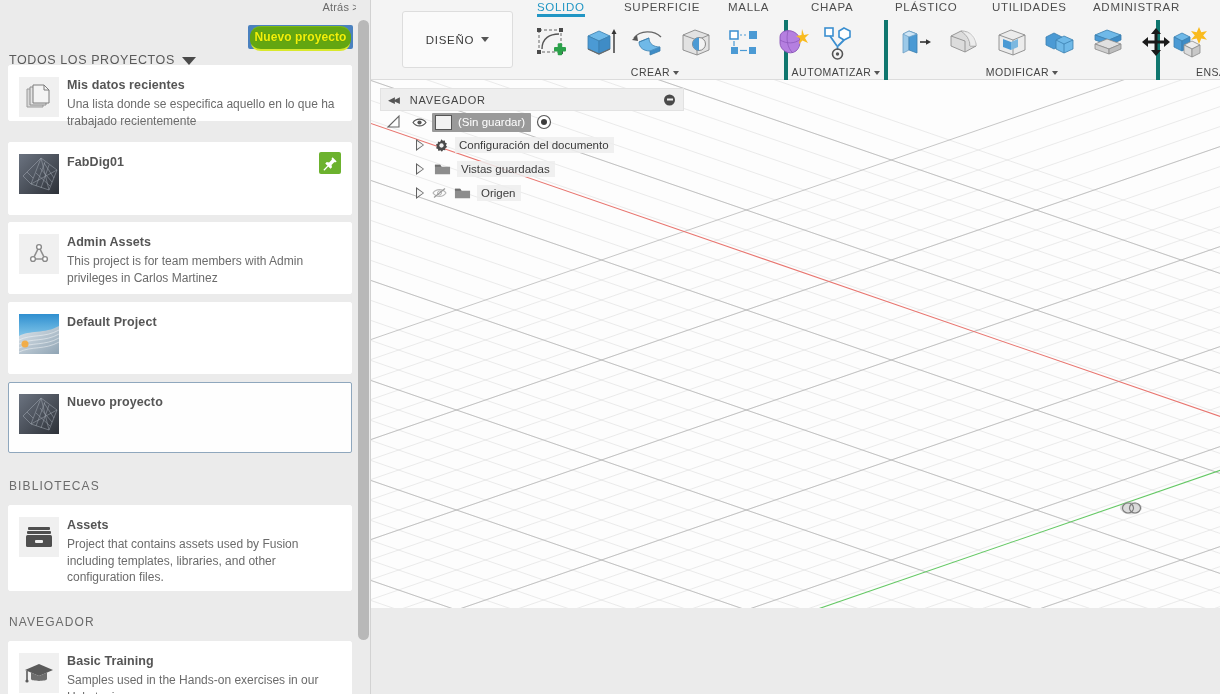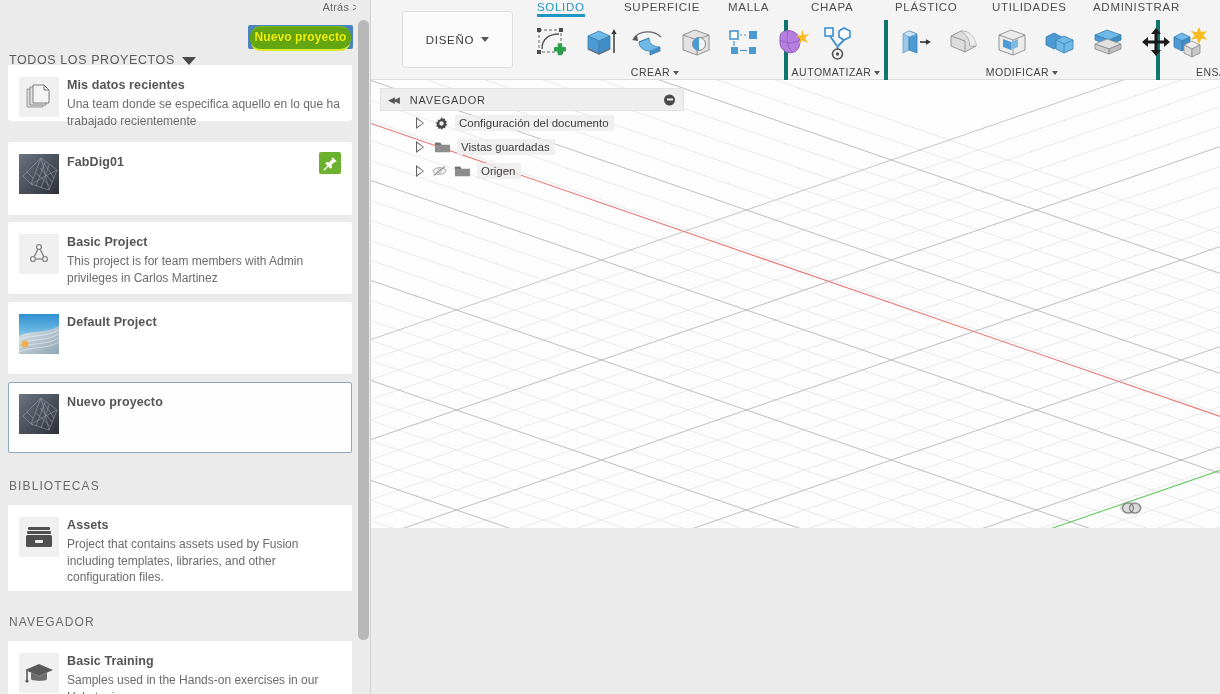--- a/index.html
+++ b/index.html
@@ -131,21 +131,21 @@
     background: #b8b8b8; border-radius: 6px;
   }
   #panel-divider {
     position: absolute; left: 370px; top: 0;
     width: 1px; height: 694px; background: #d2d2d2;
   }
 
   
   #workspace {
     position: absolute; left: 371px; top: 0;
-    width: 849px; height: 528px;
+    width: 849px; height: 608px;
     background: #0ea5e9;
     overflow: hidden;
   }
   #ribbon {
     position: absolute; left: 0; top: 0;
     width: 849px; height: 80px;
     background: #f4f4f4;
     border-bottom: 1px solid #dcdcdc;
   }
   #ribbon-tabs {
@@ -328,21 +328,21 @@
     <div class="card" style="top:65px; height:56px;">
       <div class="card-thumb">
         <svg class="thumb-doc" viewBox="0 0 30 30">
           <path d="M3 7 h11 l5 5 v13 h-16 z" fill="#d8d8d8" stroke="#9a9a9a" stroke-width="1"></path>
           <path d="M6 5 h11 l5 5 v13 h-16 z" fill="#e4e4e4" stroke="#8e8e8e" stroke-width="1"></path>
           <path d="M9 3 h11 l5 5 v13 h-16 z" fill="#f4f4f4" stroke="#7d7d7d" stroke-width="1"></path>
           <path d="M20 3 v5 h5" fill="none" stroke="#7d7d7d" stroke-width="1"></path>
         </svg>
       </div>
       <div class="card-title">Mis datos recientes</div>
-      <div class="card-desc">Una team donde se especifica aquello en lo que ha trabajado recientemente</div>
+      <div class="card-desc">Una lista donde se especifica aquello en lo que ha trabajado recientemente</div>
     </div>
 
     <div class="card" style="top:142px; height:73px;">
       <div class="card-thumb" style="background:#4a4f57;">
         <svg class="thumb-mesh" viewBox="0 0 40 40">
           <defs>
               <linearGradient id="g1" x1="0" y1="0" x2="1" y2="1">
             <stop offset="0" stop-color="#6b7380"></stop>
                 <stop offset="1" stop-color="#2d3138"></stop>
           </linearGradient>
@@ -374,21 +374,21 @@
 
     <div class="card" style="top:222px; height:72px;">
       <div class="card-thumb">
         <svg class="thumb-tri" viewBox="0 0 28 28">
           <path d="M14 7 L20 19 L8 19 Z" fill="none" stroke="#909090" stroke-width="1.6"></path>
           <circle cx="14" cy="7" r="2.4" fill="#ffffff" stroke="#8a8a8a" stroke-width="1.4"></circle>
           <circle cx="20" cy="19" r="2.4" fill="#ffffff" stroke="#8a8a8a" stroke-width="1.4"></circle>
           <circle cx="8" cy="19" r="2.4" fill="#ffffff" stroke="#8a8a8a" stroke-width="1.4"></circle>
         </svg>
       </div>
-      <div class="card-title">Basic Project</div>
+      <div class="card-title">Admin Assets</div>
       <div class="card-desc">This project is for team members with Admin privileges in Carlos Martinez</div>
     </div>
 
     <div class="card" style="top:302px; height:72px;">
       <div class="card-thumb">
         <svg class="thumb-wave" viewBox="0 0 40 40">
           <defs>
             <linearGradient id="sky" x1="0" y1="0" x2="0" y2="1">
               <stop offset="0" stop-color="#2f8fd0"></stop>
                 <stop offset=".55" stop-color="#7fc4e8"></stop>
@@ -809,20 +809,39 @@
 
       <div id="navigator">
         <div id="nav-header">
           <span id="nav-collapse">◀◀</span>
           <span id="nav-title">NAVEGADOR</span>
           <span id="nav-minimize">
               <i></i>
             </span>
         </div>
 
+        <div id="root-row">
+          <svg width="20" height="16" viewBox="0 0 20 16">
+            <path d="M2 13 L13 2 L13 13 Z" fill="none" stroke="#666" stroke-width="1.1"></path>
+          </svg>
+          <span class="eye">
+            <svg width="15" height="11" viewBox="0 0 15 11">
+              <path d="M1 5.5 C4 1 11 1 14 5.5 C11 10 4 10 1 5.5 Z" fill="none" stroke="#555" stroke-width="1.1"></path>
+              <circle cx="7.5" cy="5.5" r="2.1" fill="#555"></circle>
+            </svg>
+          </span>
+          <span id="root-chip">
+            <span class="docicon"></span>
+            <span class="rootlabel">(Sin guardar)</span>
+          </span>
+          <svg width="16" height="16" viewBox="0 0 16 16">
+            <circle cx="8" cy="8" r="6.5" fill="#ffffff" stroke="#5a5a5a" stroke-width="1.2"></circle>
+            <circle cx="8" cy="8" r="3" fill="#3c3c3c"></circle>
+          </svg>
+        </div>
 
         <div class="nav-row" style="margin-left:36px;">
           <span class="arrow"></span>
           <svg width="15" height="15" viewBox="0 0 16 16" style="margin:0 6px 0 10px;">
             <path d="M8 1.2 L9.4 3 L11.6 2.6 L11.8 4.9 L13.8 5.8 L12.7 7.8 L14 9.6 L12 10.8 L12 13 L9.8 12.7 L8.4 14.6 L6.8 13.1 L4.7 13.8 L4.2 11.6 L2.2 10.9 L3.1 8.9 L2 7 L4 6 L4.2 3.8 L6.4 4.2 Z" fill="#4a4a4a"></path>
             <circle cx="8" cy="8" r="2.3" fill="#f1f1f1"></circle>
           </svg>
           <span class="nav-label">Configuración del documento</span>
         </div>
 

